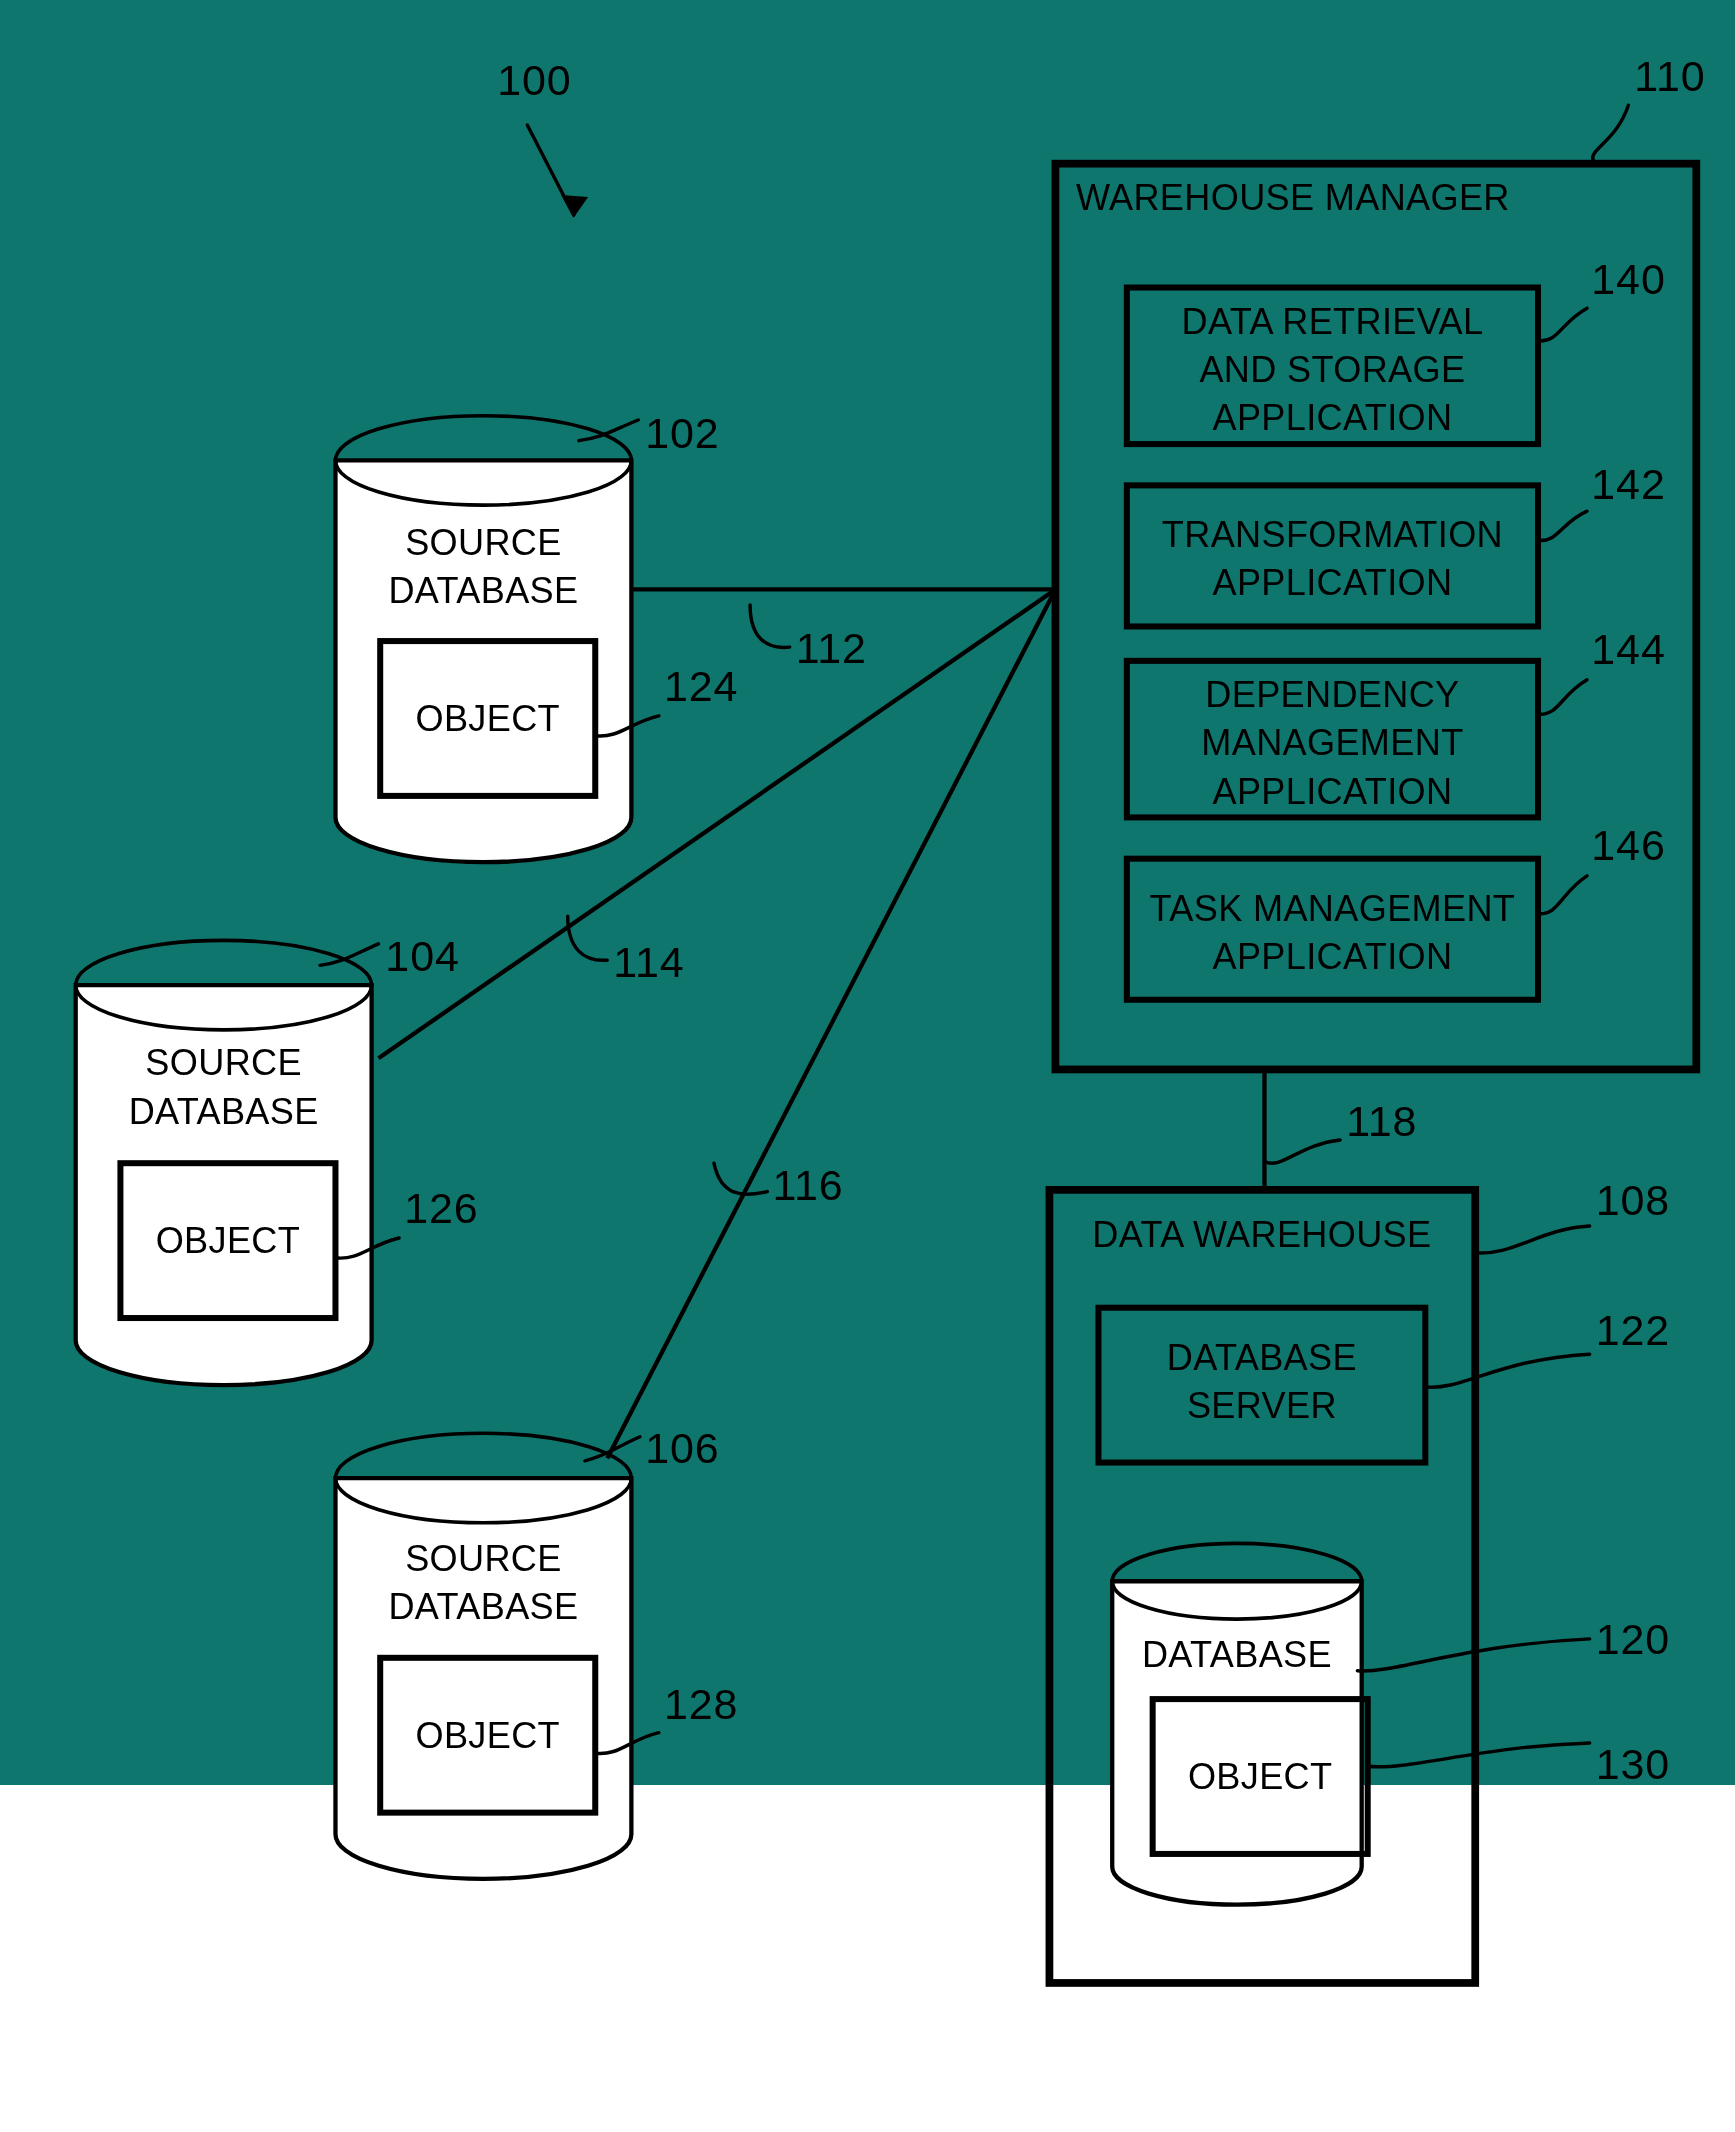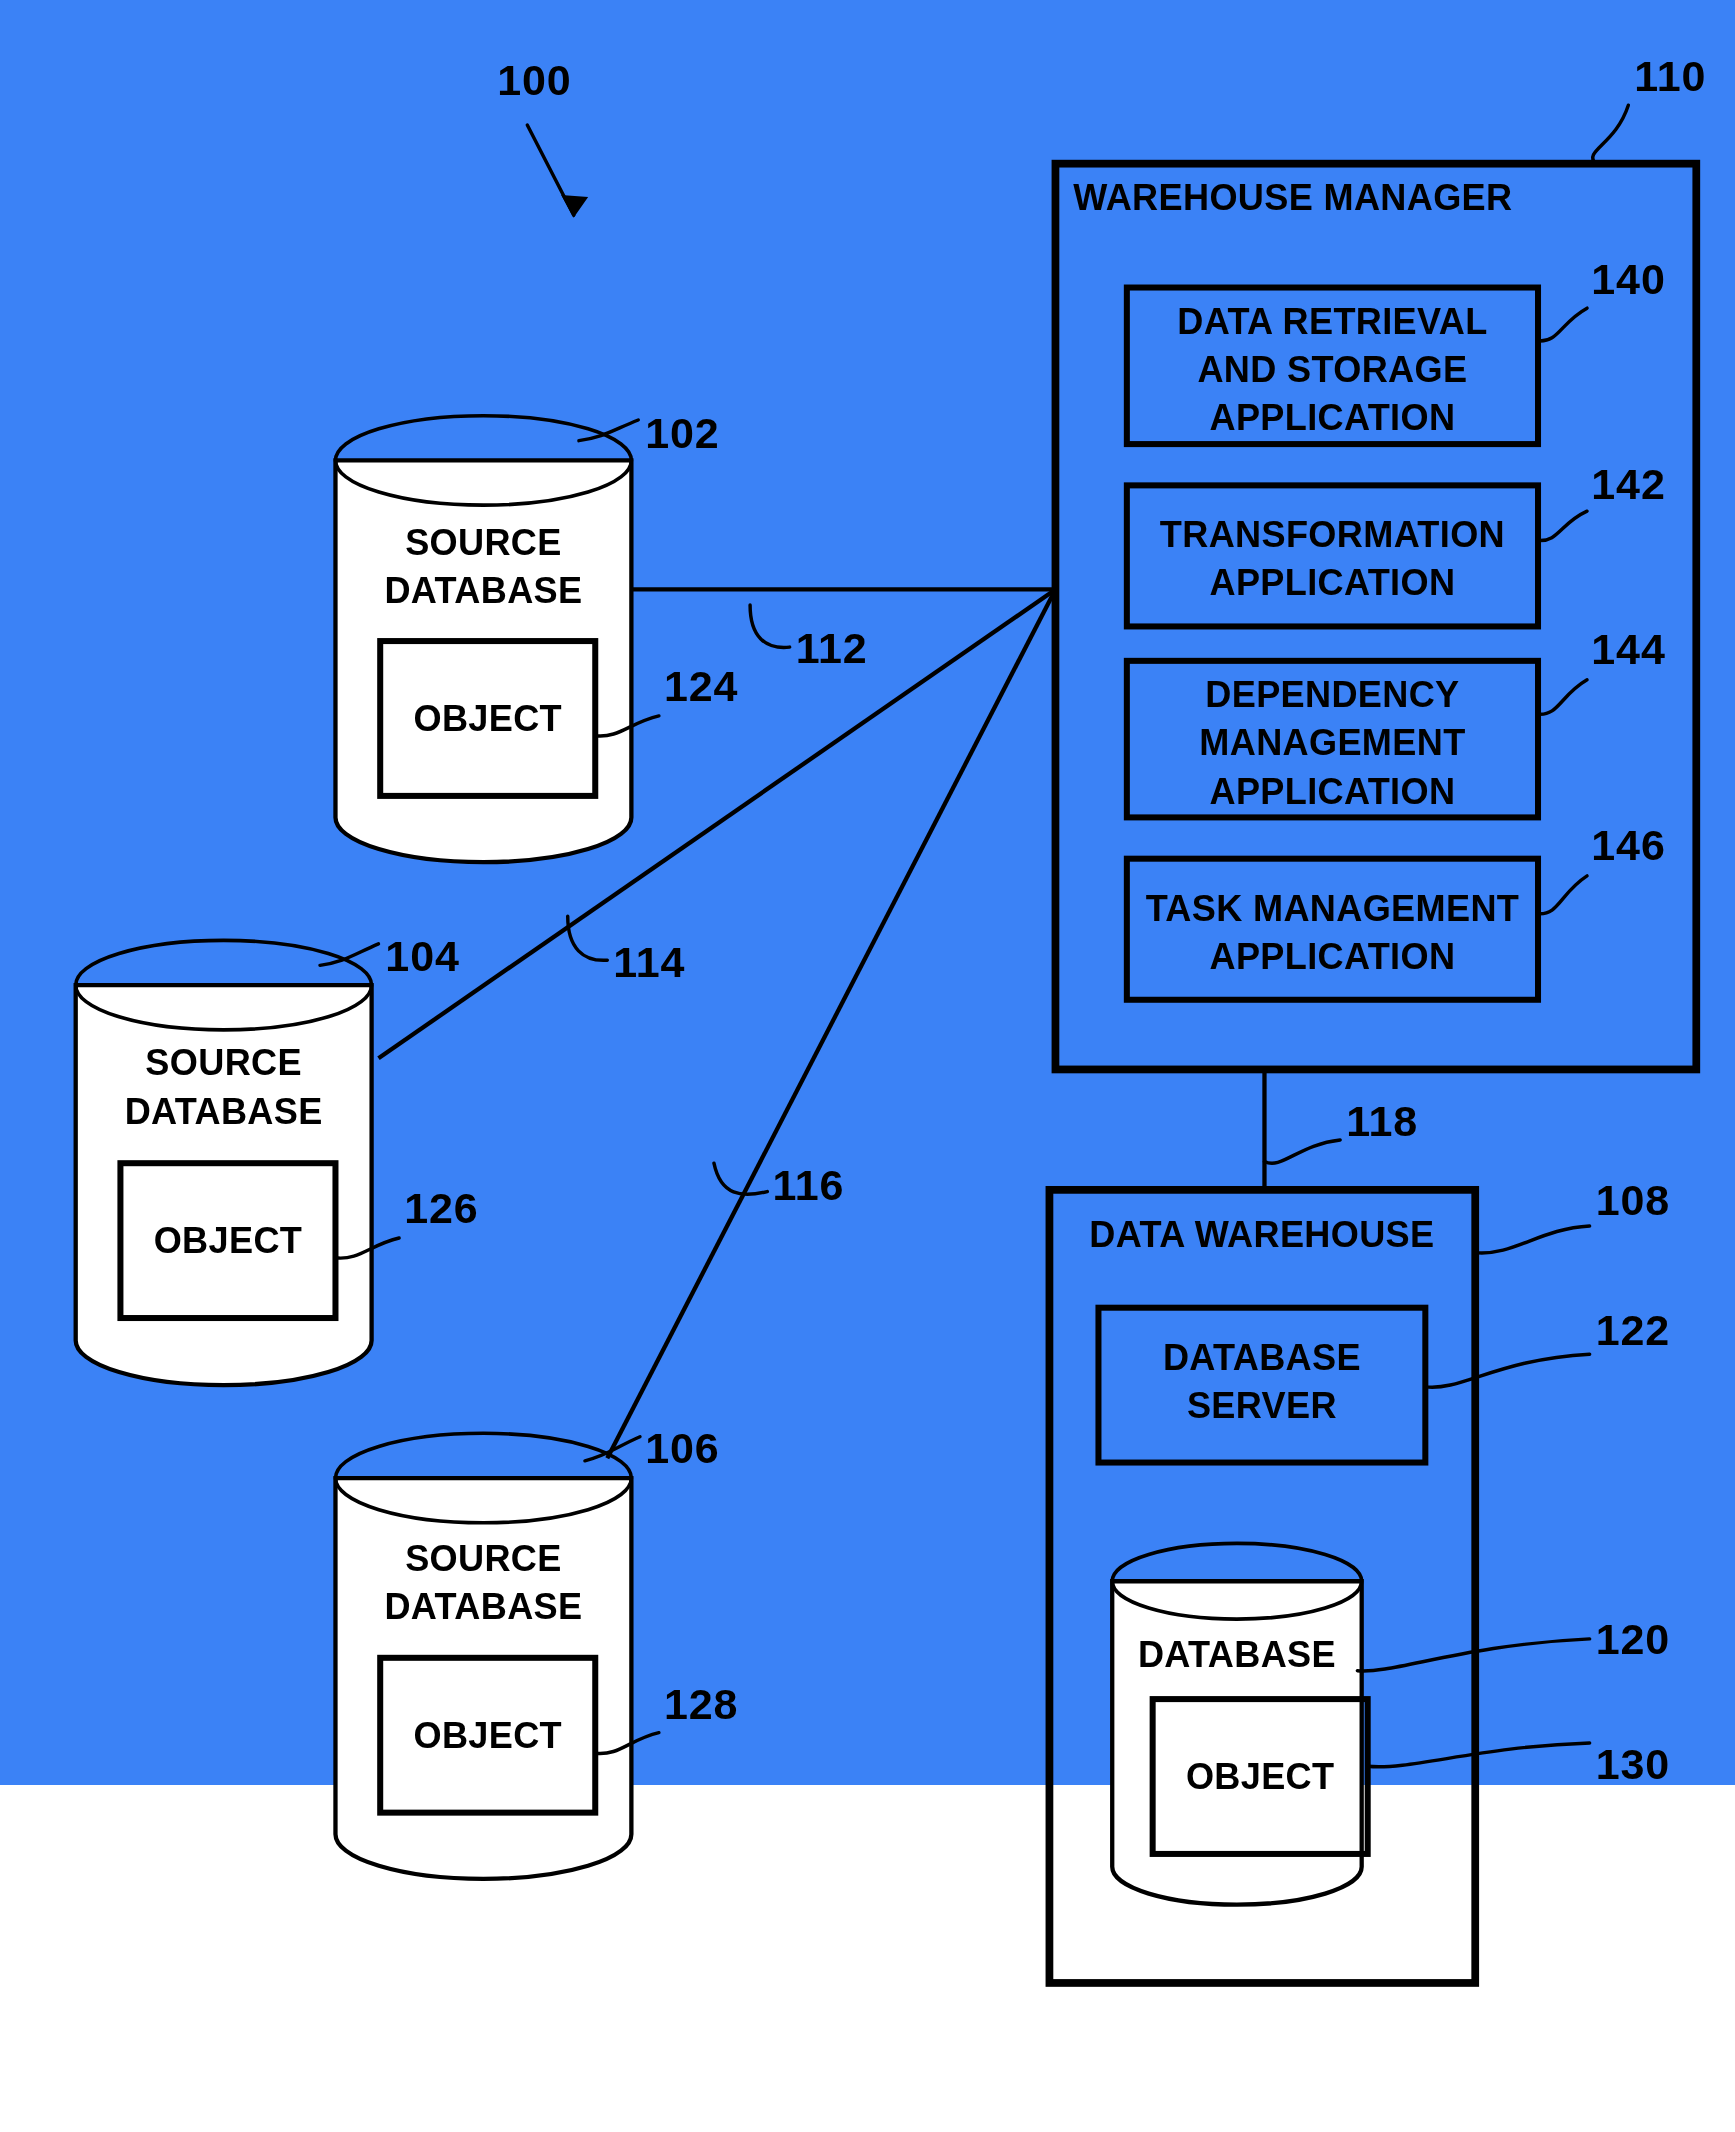--- a/index.html
+++ b/index.html
@@ -10,22 +10,21 @@
   body {
     width: 1735px;
     height: 2132px;
     font-family: "Liberation Sans", sans-serif;
     overflow: hidden;
   }
   #figure-root {
     position: relative;
     width: 1735px;
     height: 1785px;
-    background: #3b82f6;
-    font-weight: bold;
+    background: #0f766e;
   }
   svg.figure-canvas {
     display: block;
     width: 1735px;
     height: 2132px;
   }
   text {
     font-family: "Liberation Sans", sans-serif;
     fill: #000000;
     stroke: none;

